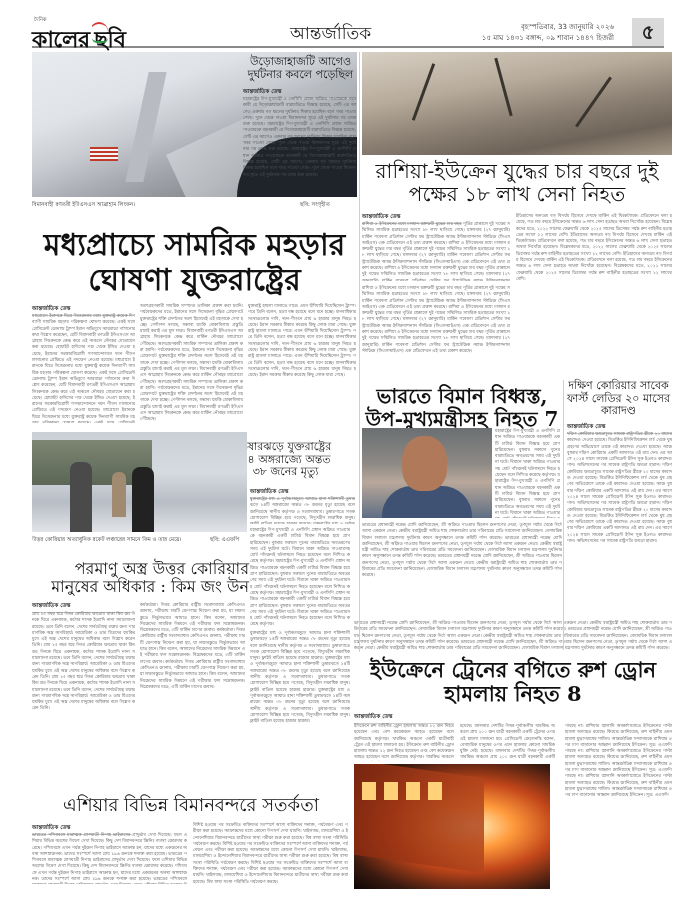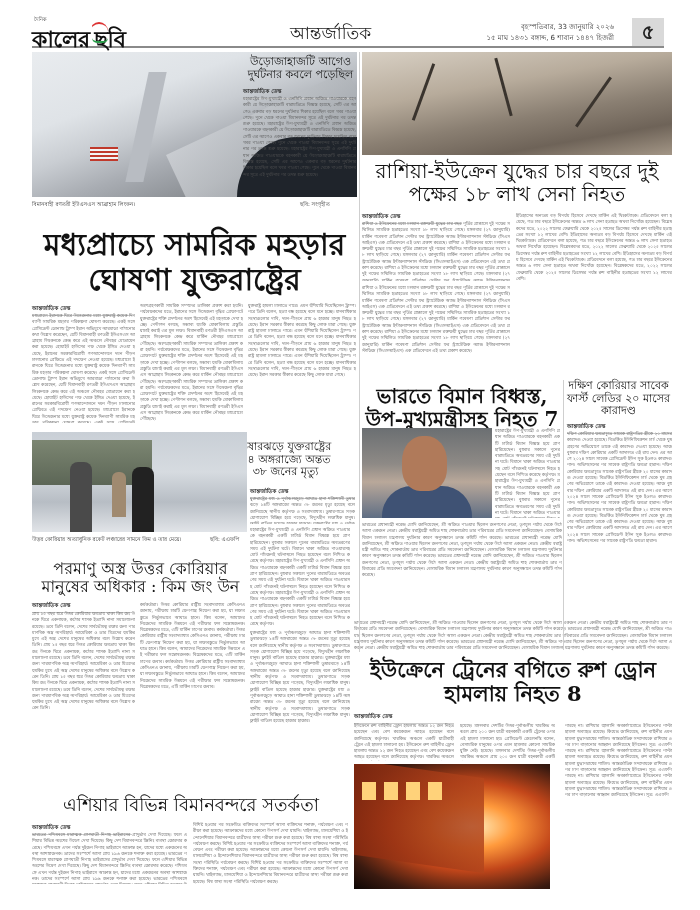--- a/index.html
+++ b/index.html
@@ -53,21 +53,21 @@
   .credit { font-size: 5.5px; color: #333; }
 
   
   .hl { font-family: "DejaVu Serif", serif; text-align: center; color: #111; line-height: 1.15; }
   .hl-main { left: 32px; top: 228px; width: 325px; font-size: 30px; font-weight: bold; }
   .hl-plane { left: 243px; top: 56px; width: 115px; font-size: 11px; }
   .hl-russia { left: 362px; top: 160px; width: 310px; font-size: 20px; font-weight: normal; }
   .hl-india { left: 362px; top: 385px; width: 200px; font-size: 20px; font-weight: bold; }
   .hl-korea { left: 565px; top: 380px; width: 107px; font-size: 11px; }
   .hl-snow { left: 232px; top: 441px; width: 107px; font-size: 11px; }
-  .hl-nuke { left: 32px; top: 560px; width: 217px; font-size: 16px; }
+  .hl-nuke { left: 32px; top: 560px; width: 217px; font-size: 16px; text-align: right; }
   .hl-train { left: 354px; top: 658px; width: 318px; font-size: 21px; font-weight: bold; }
   .hl-airport { left: 32px; top: 795px; width: 318px; font-size: 18px; }
 
   .desk { font-size: 5.5px; font-weight: bold; color: #222; border-bottom: 1px solid #ccc; padding-bottom: 2px; }
 
   
   .col { font-size: 4.3px; line-height: 6.3px; color: #555; text-align: justify; overflow: hidden; word-break: break-all; }
   .col::after { content: ""; }
 
   .rule-v { width: 1px; background: #cfcfcf; }
@@ -76,21 +76,21 @@
 <body>
 
 <div class="abs masthead">
   <span class="abs logo-small">দৈনিক</span>
   <span class="abs logo">কালের ছবি</span>
   <span class="abs logo-check"></span>
   <span class="abs logo-check-2"></span>
   <span class="abs section-title">আন্তর্জাতিক</span>
   <div class="abs dateline">
     <div>বৃহস্পতিবার, 33 জানুয়ারি ২০২৬</div>
-    <div>১৫ মাঘ ১৪৩১ বঙ্গাব্দ, 6 শাবান ১৪৪৭ হিজরী</div>
+    <div>১৫ মাঘ ১৪৩১ বঙ্গাব্দ, ০৯ শাবান ১৪৪৭ হিজরী</div>
   </div>
   <div class="abs page-num">৫</div>
 </div>
 
 <div class="abs photo img-carrier">
   <div class="deck"></div>
   <div class="tower"></div>
   <div class="flag"></div>
   <div class="sea"></div>
 </div>

